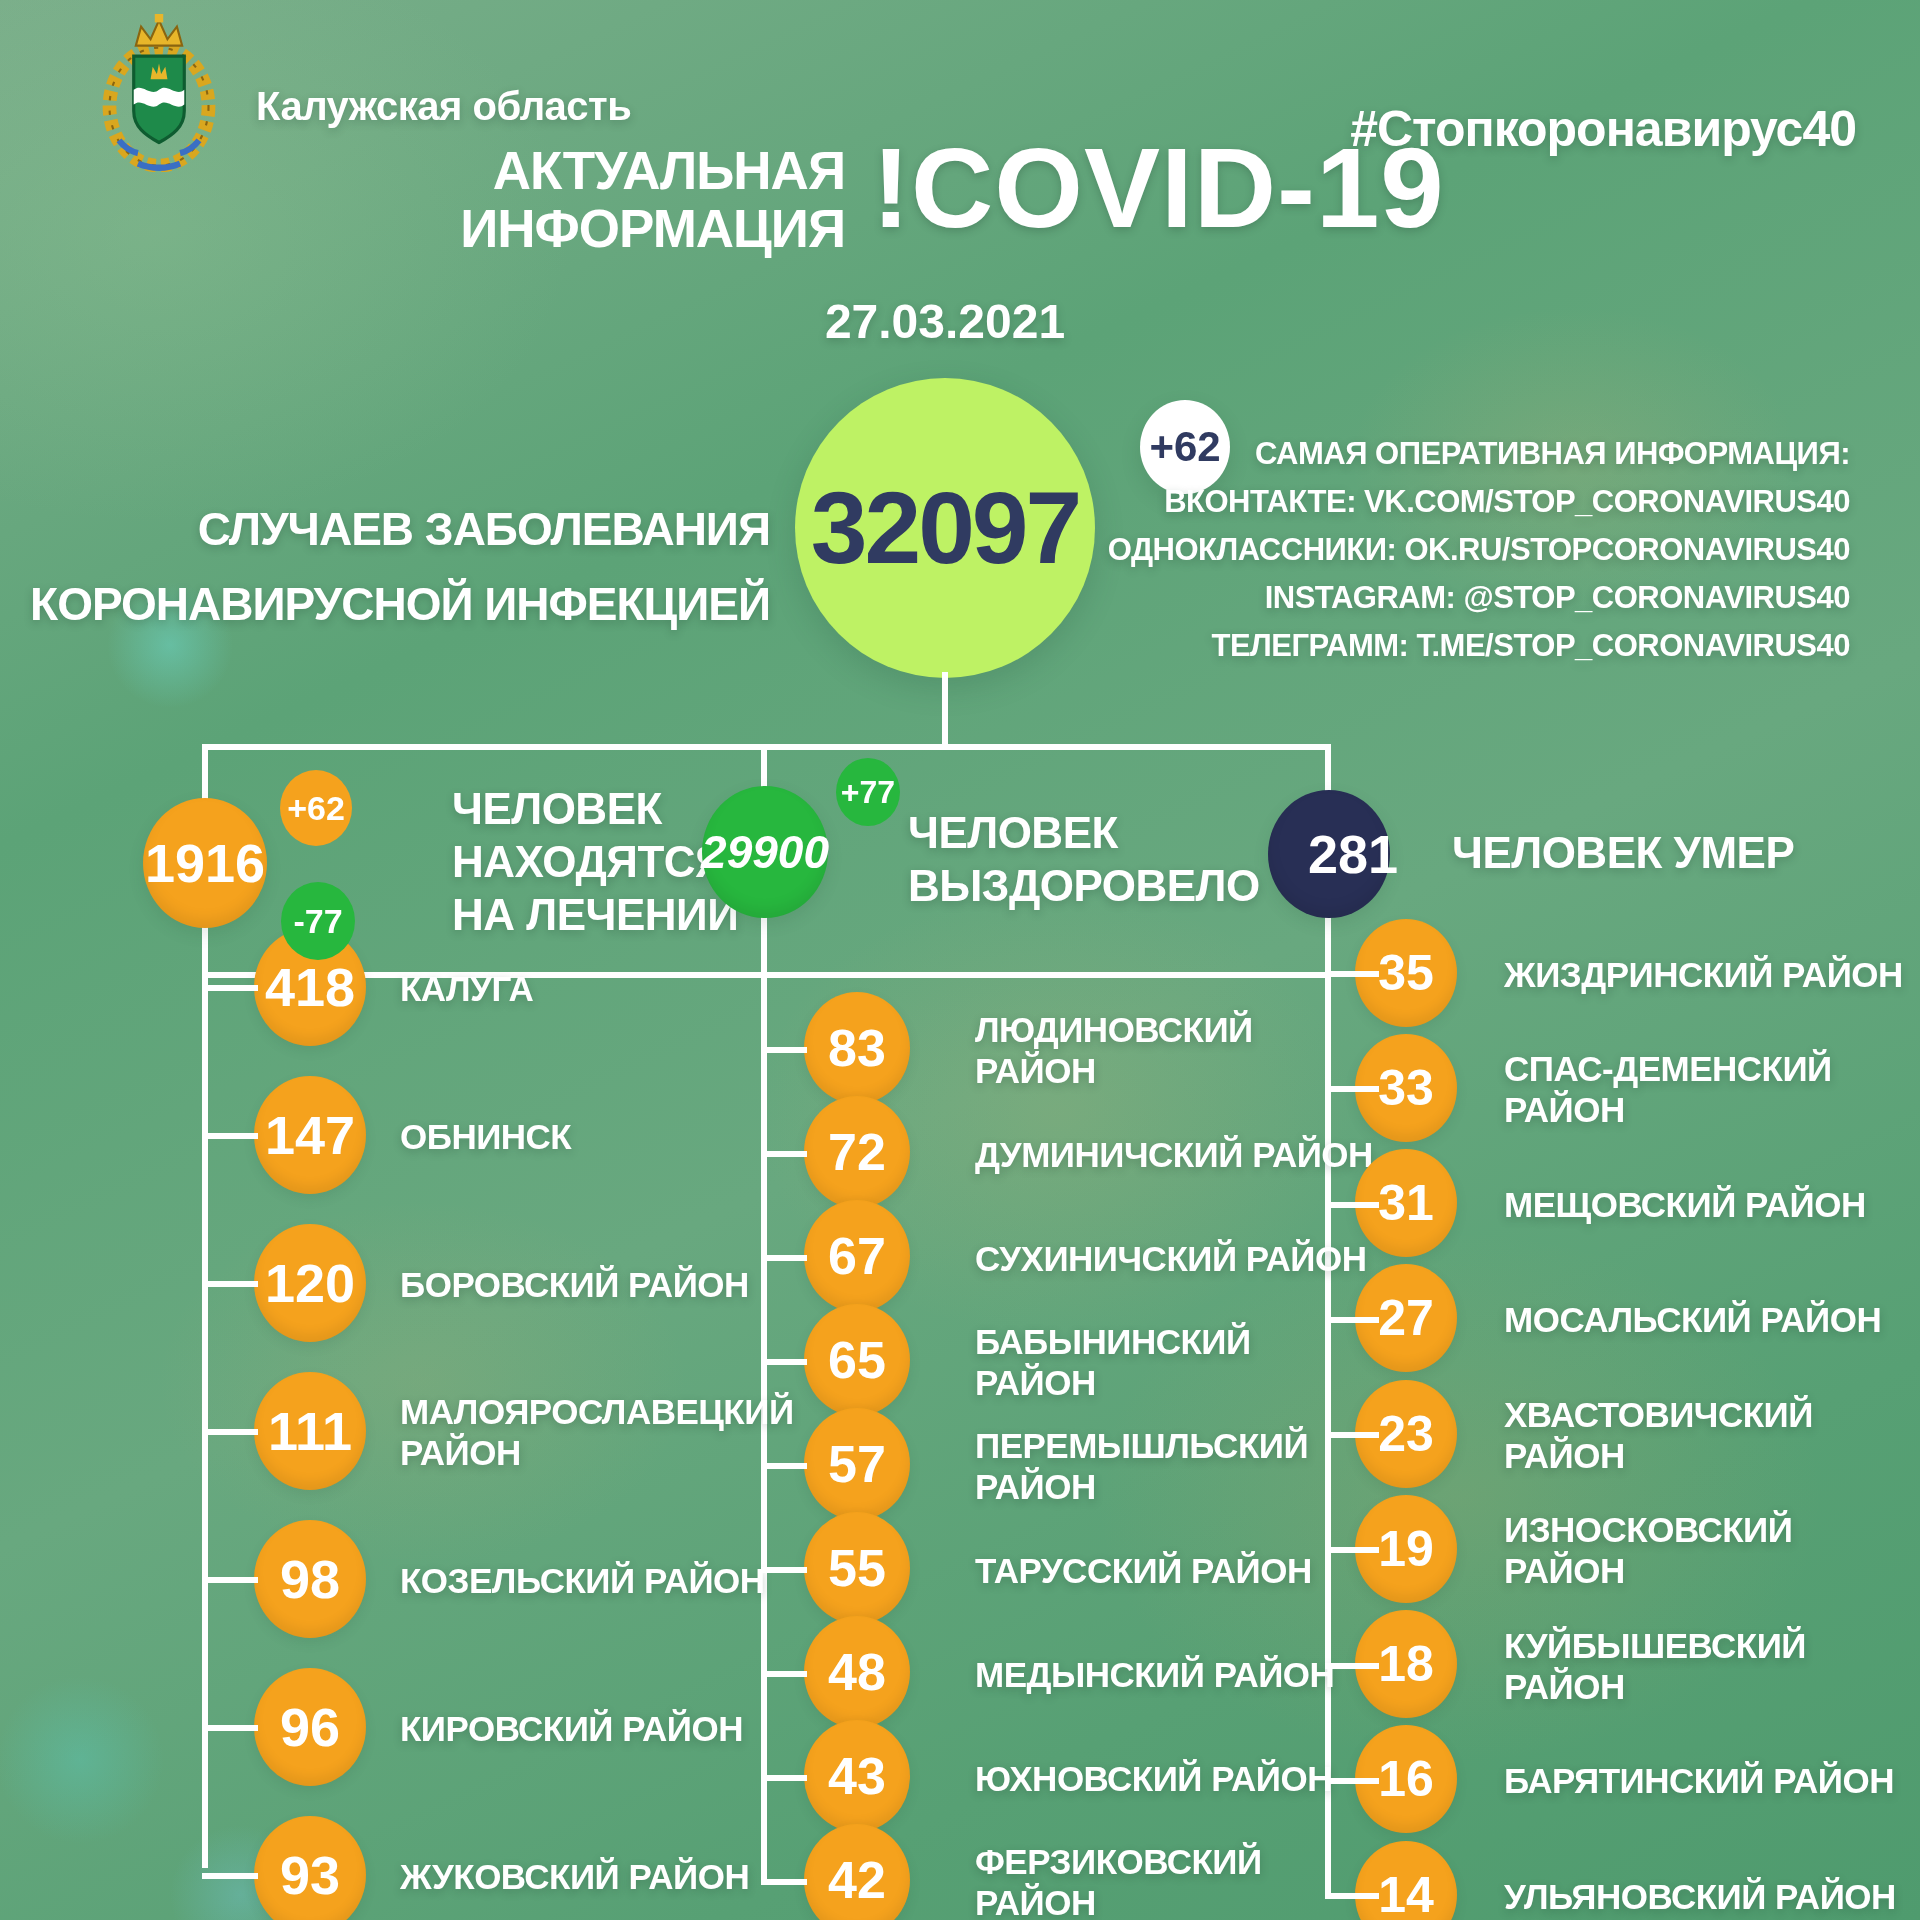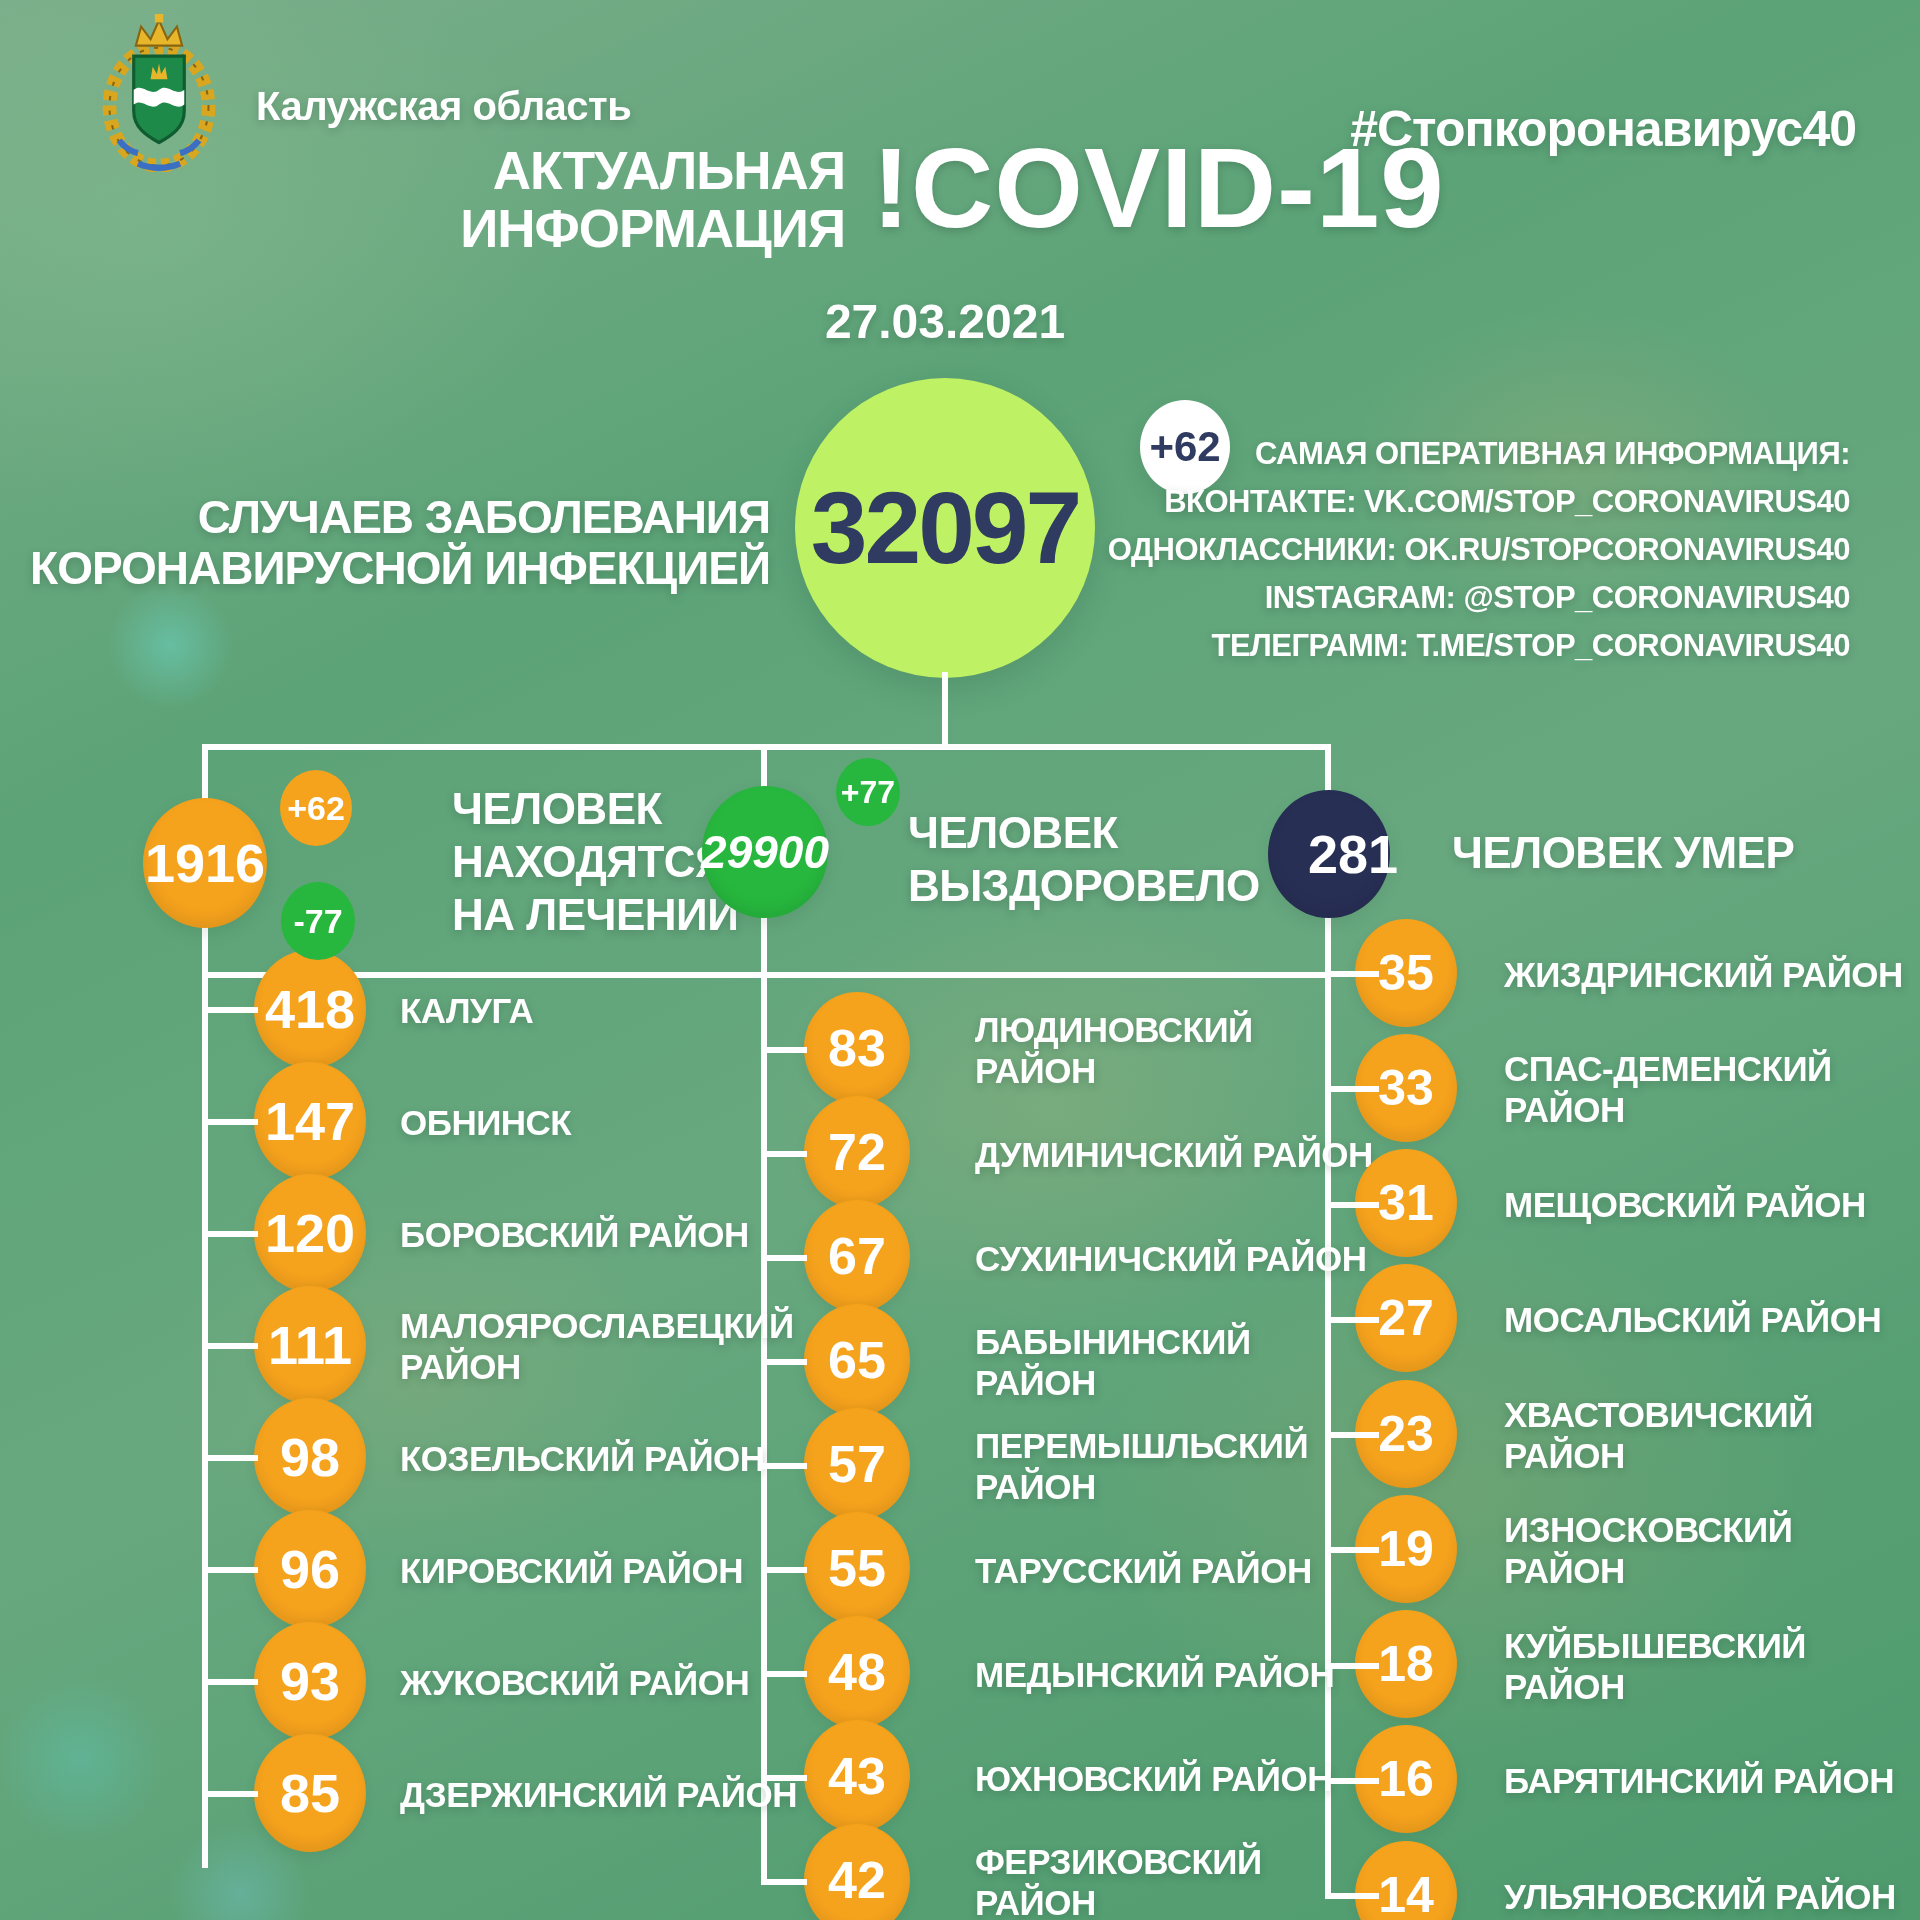--- a/index.html
+++ b/index.html
@@ -18,21 +18,21 @@
   .txtshadow{text-shadow:0 3px 8px rgba(25,55,40,.25);}
   .line{position:absolute;background:#ffffff;}
   
   .coat{position:absolute;left:95px;top:14px;width:128px;height:158px;}
   .region-name{position:absolute;left:256px;top:84px;font-size:40px;letter-spacing:-0.5px;}
   .hashtag{position:absolute;right:64px;top:100px;font-size:50px;letter-spacing:-1px;}
   .title-block{position:absolute;right:1075px;top:142px;text-align:right;font-size:53px;line-height:58px;letter-spacing:-1px;}
   .covid-title{position:absolute;left:872px;top:122px;font-size:114px;letter-spacing:1px;}
   .date{position:absolute;left:795px;top:294px;width:300px;text-align:center;font-size:48px;}
   
-  .total-label{position:absolute;right:1150px;top:492px;text-align:right;font-size:46px;line-height:51px;white-space:pre-line;letter-spacing:-1px;}
+  .total-label{position:absolute;right:1150px;top:492px;text-align:right;font-size:46px;line-height:75px;white-space:pre-line;letter-spacing:-1px;}
   .total-circle{position:absolute;left:795px;top:378px;width:300px;height:300px;border-radius:50%;
     background:#bef264;display:flex;align-items:center;justify-content:center;box-shadow:0 10px 30px rgba(30,70,50,.18);}
   .total-circle span{color:#303B61;font-size:102px;letter-spacing:-3px;}
   .total-delta{position:absolute;left:1140px;top:400px;width:90px;height:94px;border-radius:50%;
     background:#ffffff;display:flex;align-items:center;justify-content:center;box-shadow:0 8px 20px rgba(30,70,50,.15);}
   .total-delta span{color:#303B61;font-size:42px;}
   
   .social{position:absolute;right:70px;top:430px;text-align:right;font-size:31px;line-height:48px;letter-spacing:-0.5px;}
   
   .stat-circle{position:absolute;border-radius:50%;display:flex;align-items:center;justify-content:center;
@@ -42,21 +42,21 @@
   .green{background:#27B73E;}
   .navy{background:#282F55;}
   .stat-label{position:absolute;font-size:44px;line-height:53px;white-space:pre-line;letter-spacing:-0.5px;}
   
   .col{position:absolute;display:flex;flex-direction:column;justify-content:space-between;z-index:4;}
   .row{display:flex;align-items:center;position:relative;}
   .tick{position:absolute;left:0;top:50%;margin-top:-3px;height:6px;background:#ffffff;}
   .rcircle{flex:none;border-radius:50%;display:flex;align-items:center;justify-content:center;
     box-shadow:inset 0 -8px 12px rgba(0,0,0,.07), 0 5px 12px rgba(30,70,50,.10);}
   .rlabel{white-space:pre-line;font-size:35px;line-height:41px;letter-spacing:-0.5px;}
-  .col-1{left:202px;top:954px;width:600px;height:750px;}
+  .col-1{left:202px;top:932px;width:600px;height:750px;gap:36px;}
   .col-1 .row{height:112px;padding-left:52px;}
   .col-1 .tick{width:56px;}
   .col-1 .rcircle{width:112px;height:118px;margin-top:-3px;font-size:54px;}
   .col-1 .rlabel{margin-left:34px;}
   .col-2{left:761px;top:998px;width:614px;height:936px;}
   .col-2 .row{height:104px;padding-left:43px;}
   .col-2 .tick{width:46px;}
   .col-2 .rcircle{width:106px;height:112px;margin-top:-4px;font-size:52px;}
   .col-2 .rlabel{margin-left:65px;}
   .col-3{left:1325px;top:923px;width:595px;height:1024px;}

